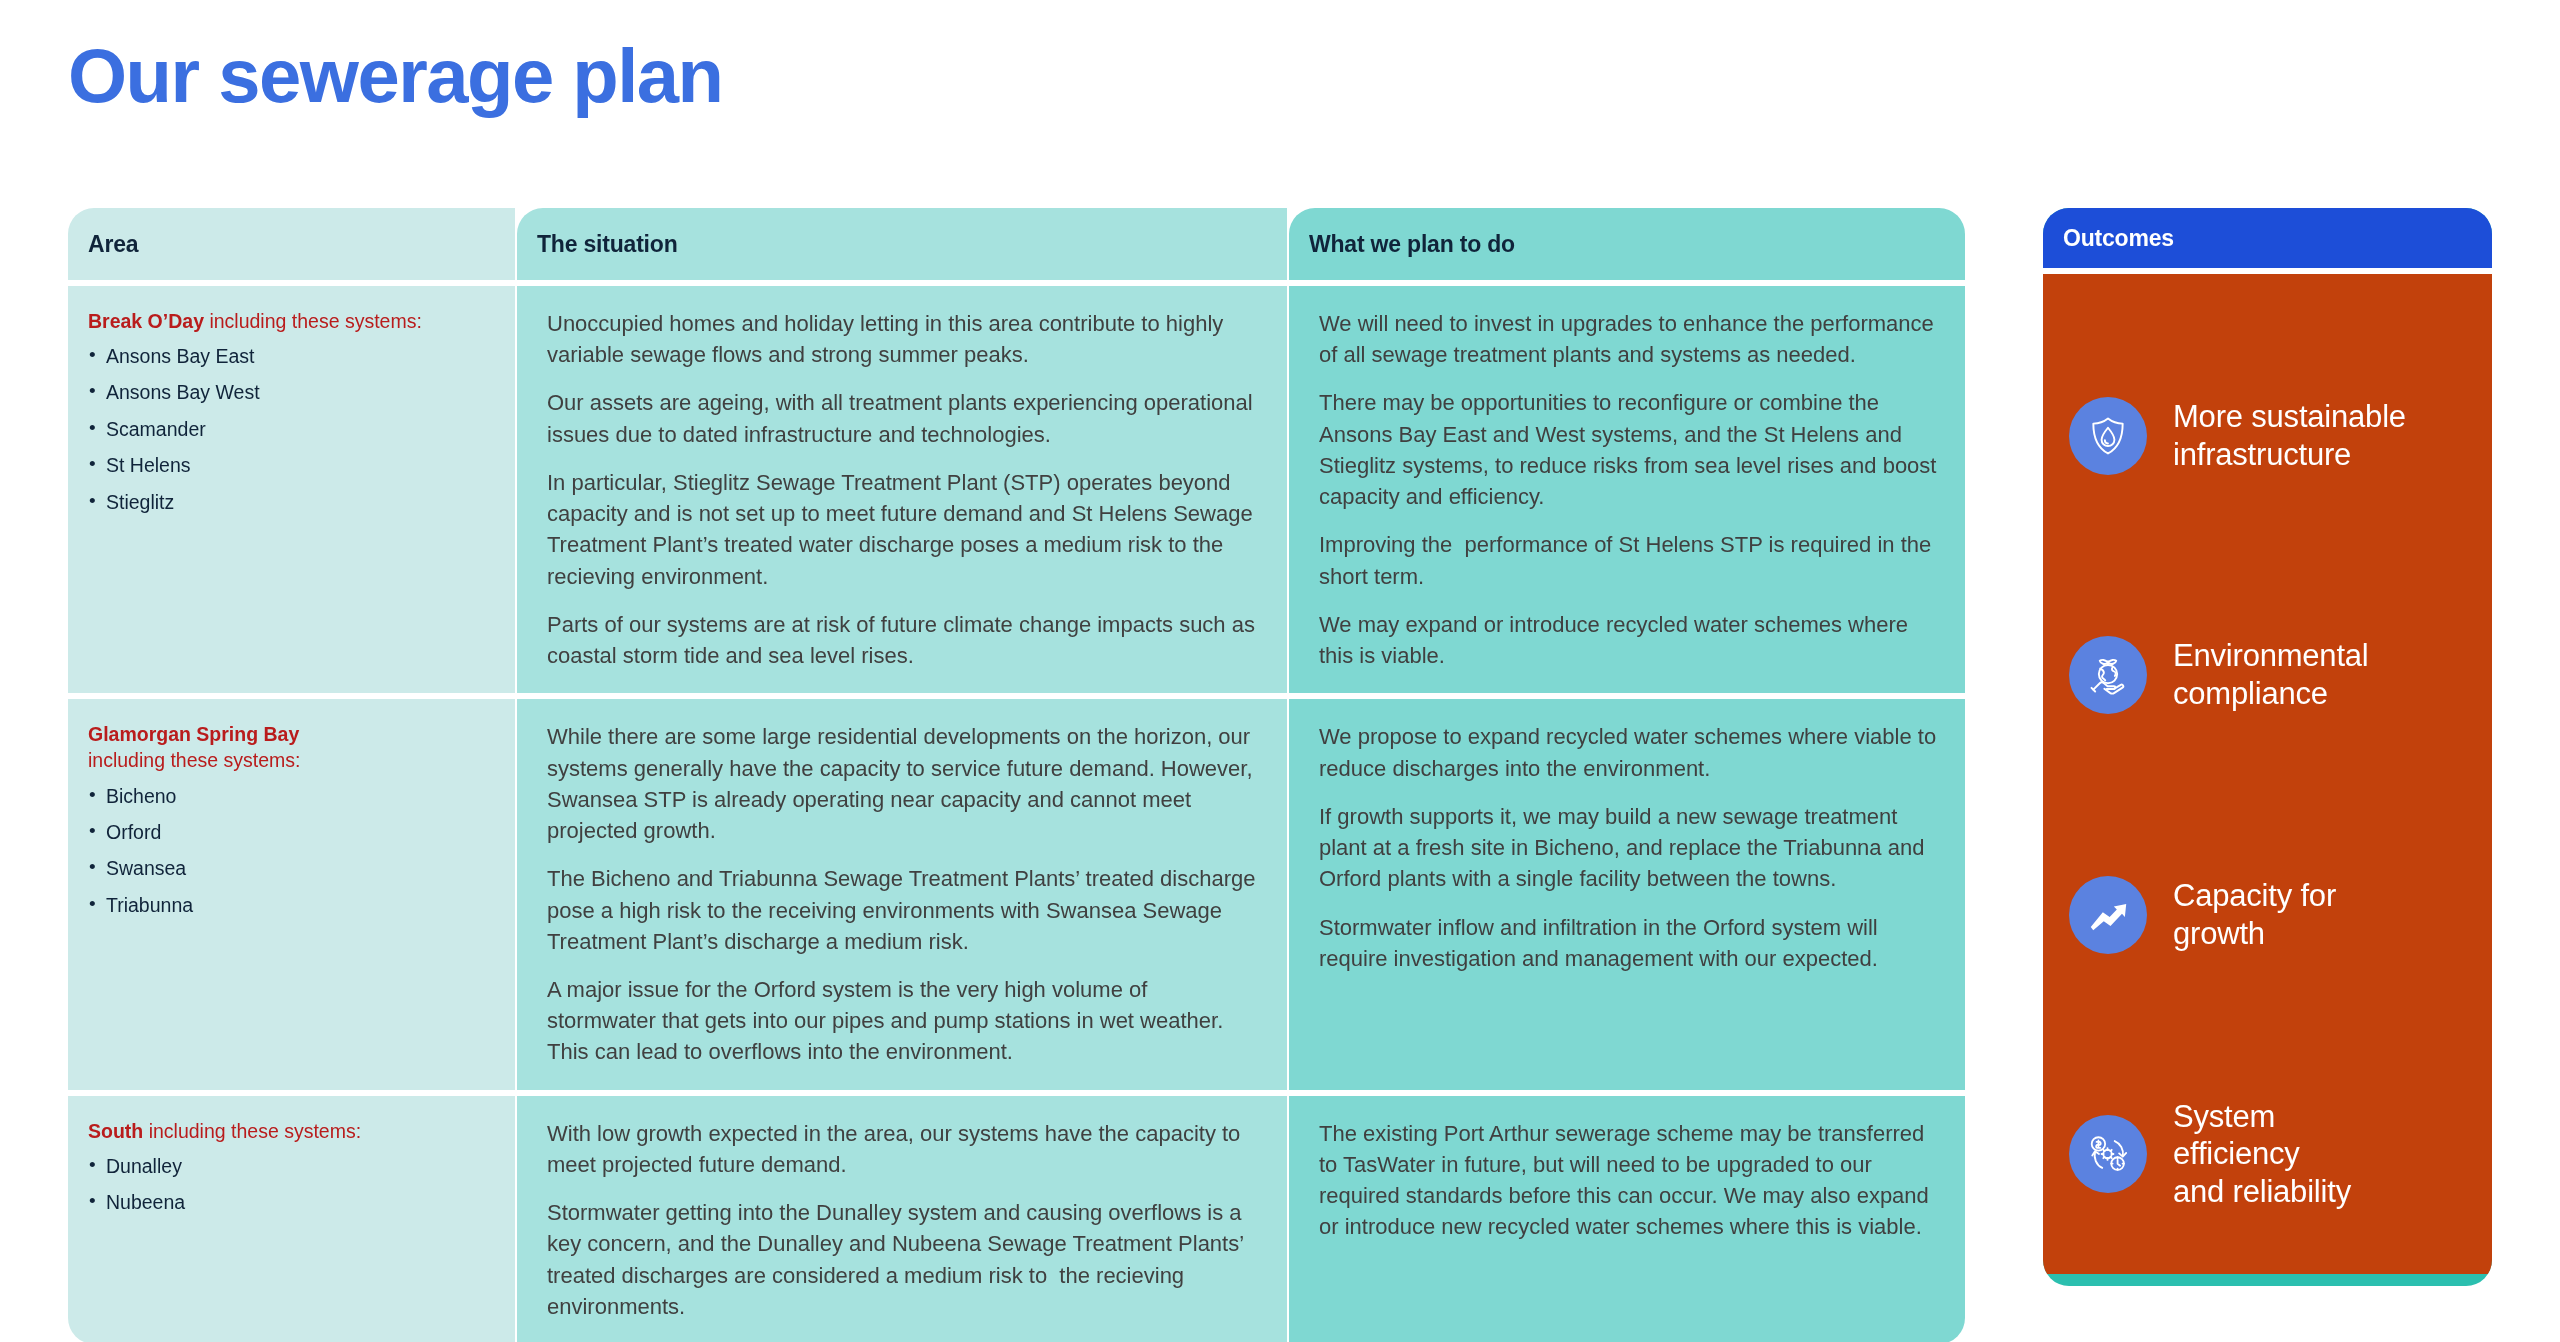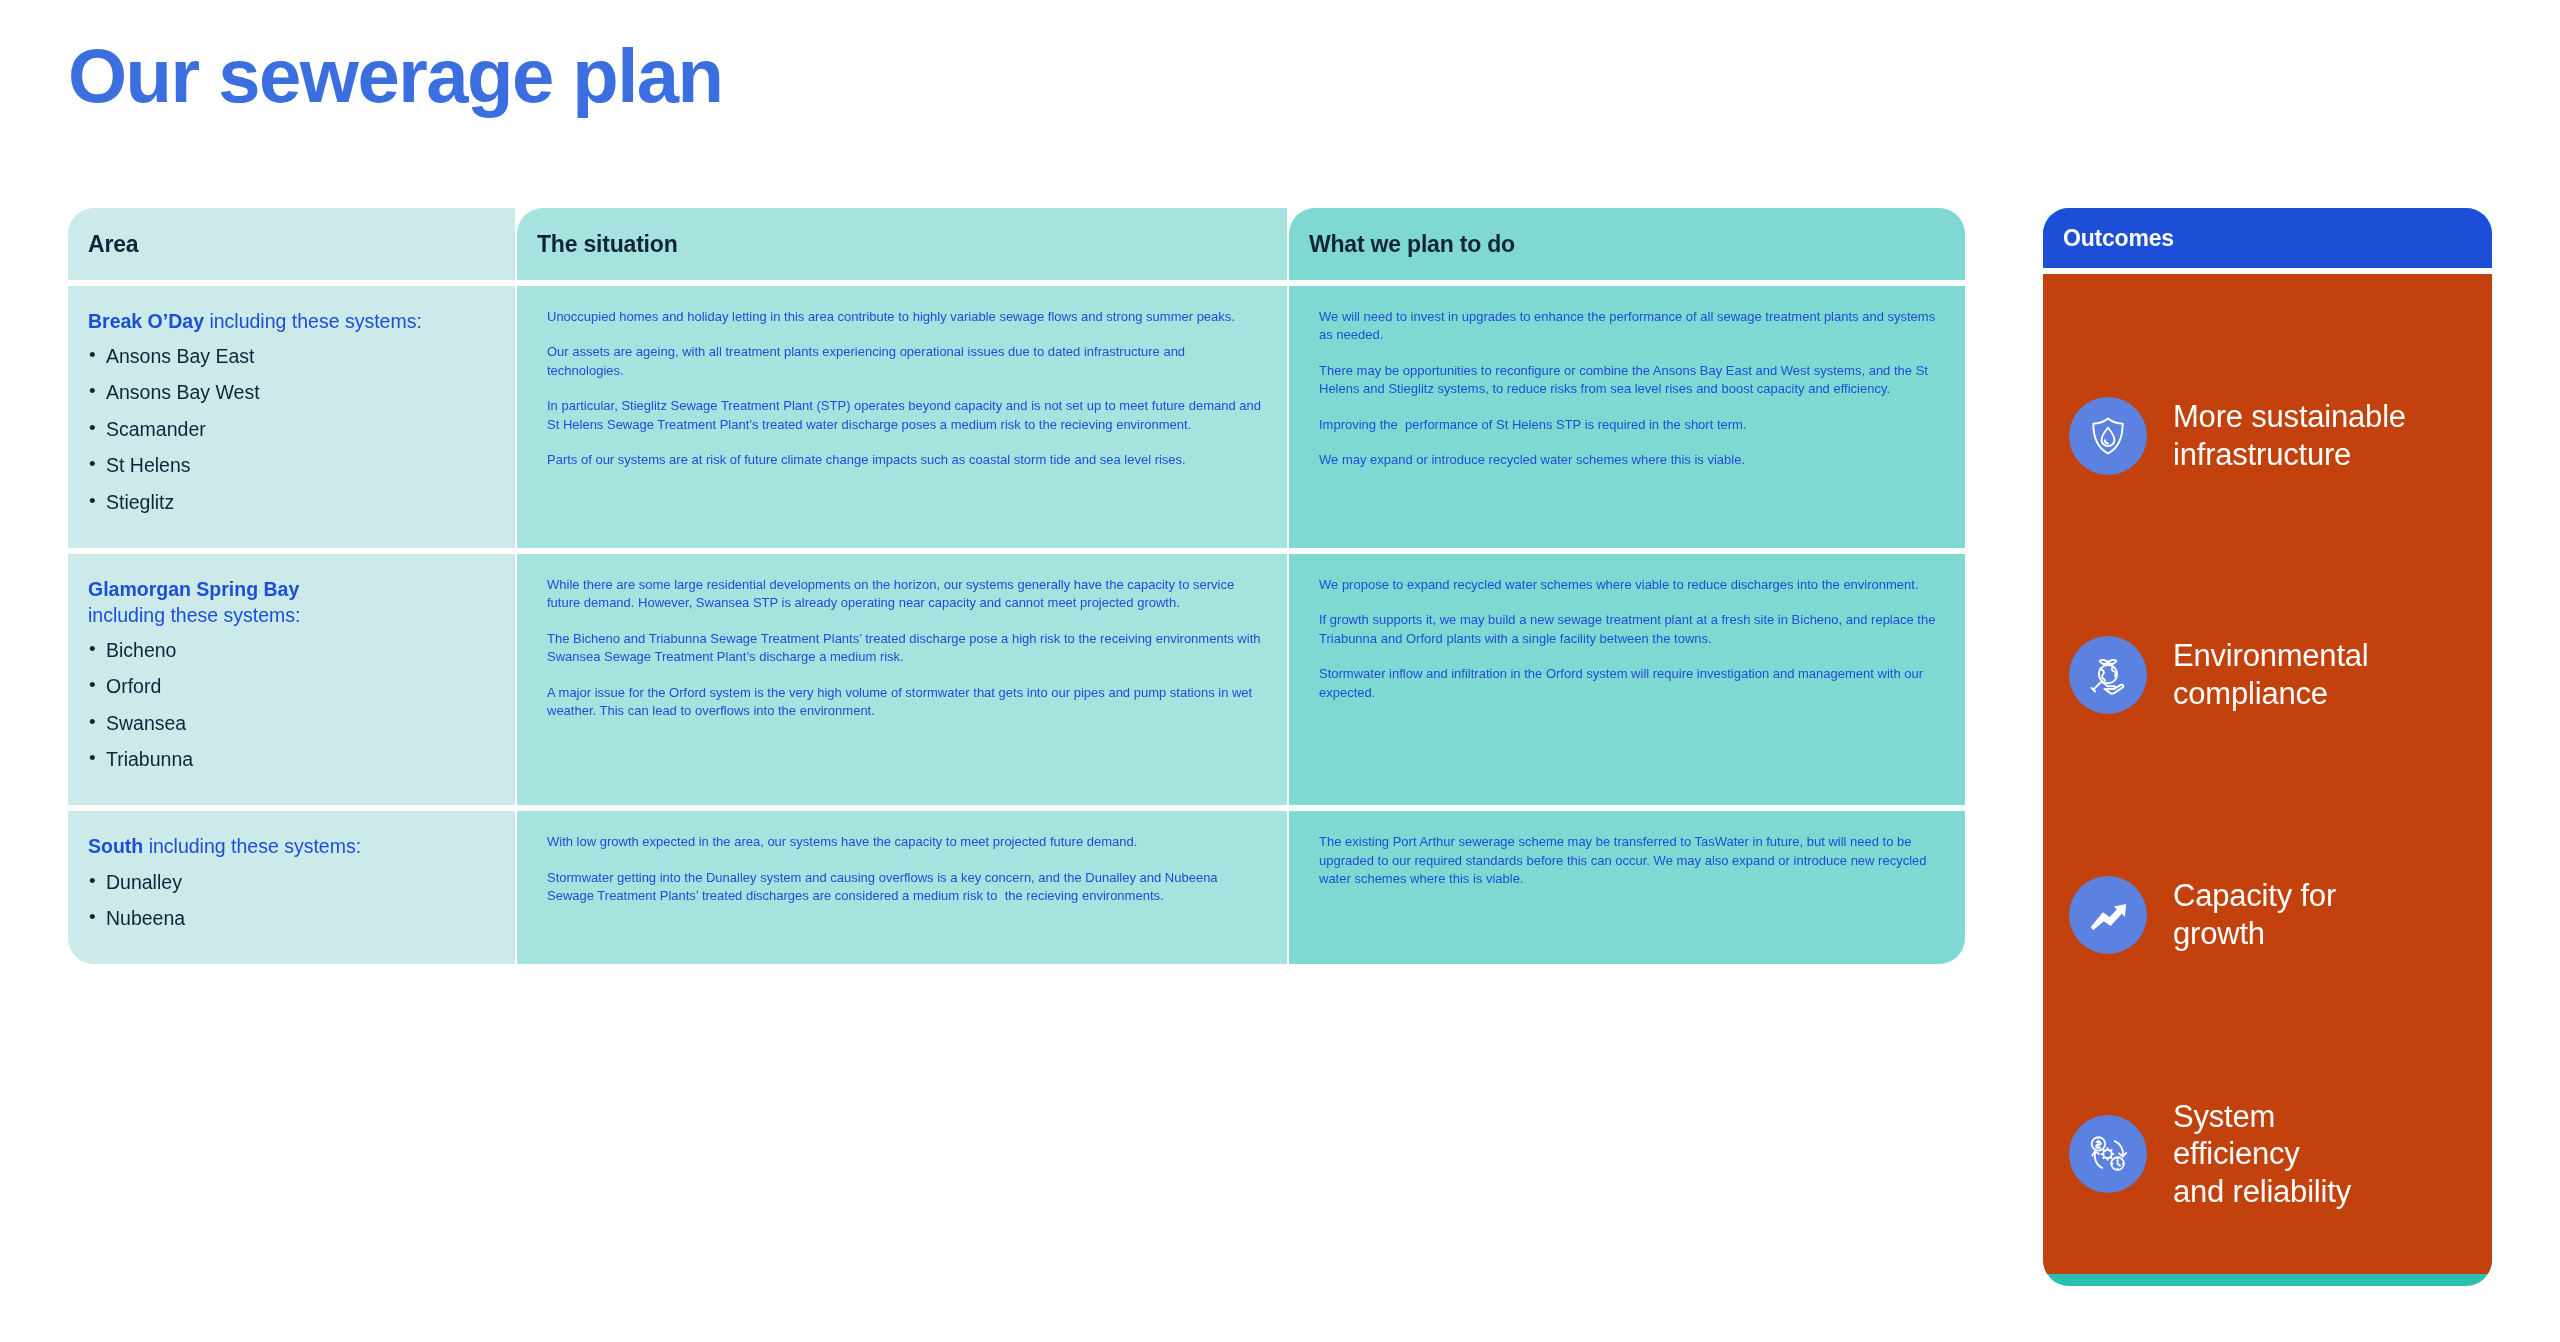--- a/index.html
+++ b/index.html
@@ -73,21 +73,21 @@
     padding: 22px 26px 22px 20px;
   }
   .cell.col-b, .cell.col-c { padding-left: 30px; }
   .cell.col-c { padding-right: 24px; }
 
   .row-gap { height: 6px; background: #ffffff; grid-column: 1 / -1; }
 
   
   .area-head {
     font-size: 19.5px;
-    color: #1d4ed8;
+    color: #b91c1c;
     line-height: 1.34;
     margin-bottom: 10px;
   }
   .area-head b { font-weight: 700; }
   .area-head .brk { display: block; }
 
   .sys-list {
     list-style: none;
     margin: 0;
     padding: 0;
@@ -102,22 +102,22 @@
   }
   .sys-list li::before {
     content: "•";
     position: absolute;
     left: 1px;
     top: -1px;
     font-size: 19px;
   }
 
   .para {
-    font-size: 13px;
-    color: #1d4ed8;
+    font-size: 22px;
+    color: #404040;
     line-height: 1.42;
     margin: 0 0 17px 0;
     white-space: pre-wrap;
   }
   .para:last-child { margin-bottom: 0; }
 
   
   .outcomes {
     position: absolute;
     left: 2043px;

